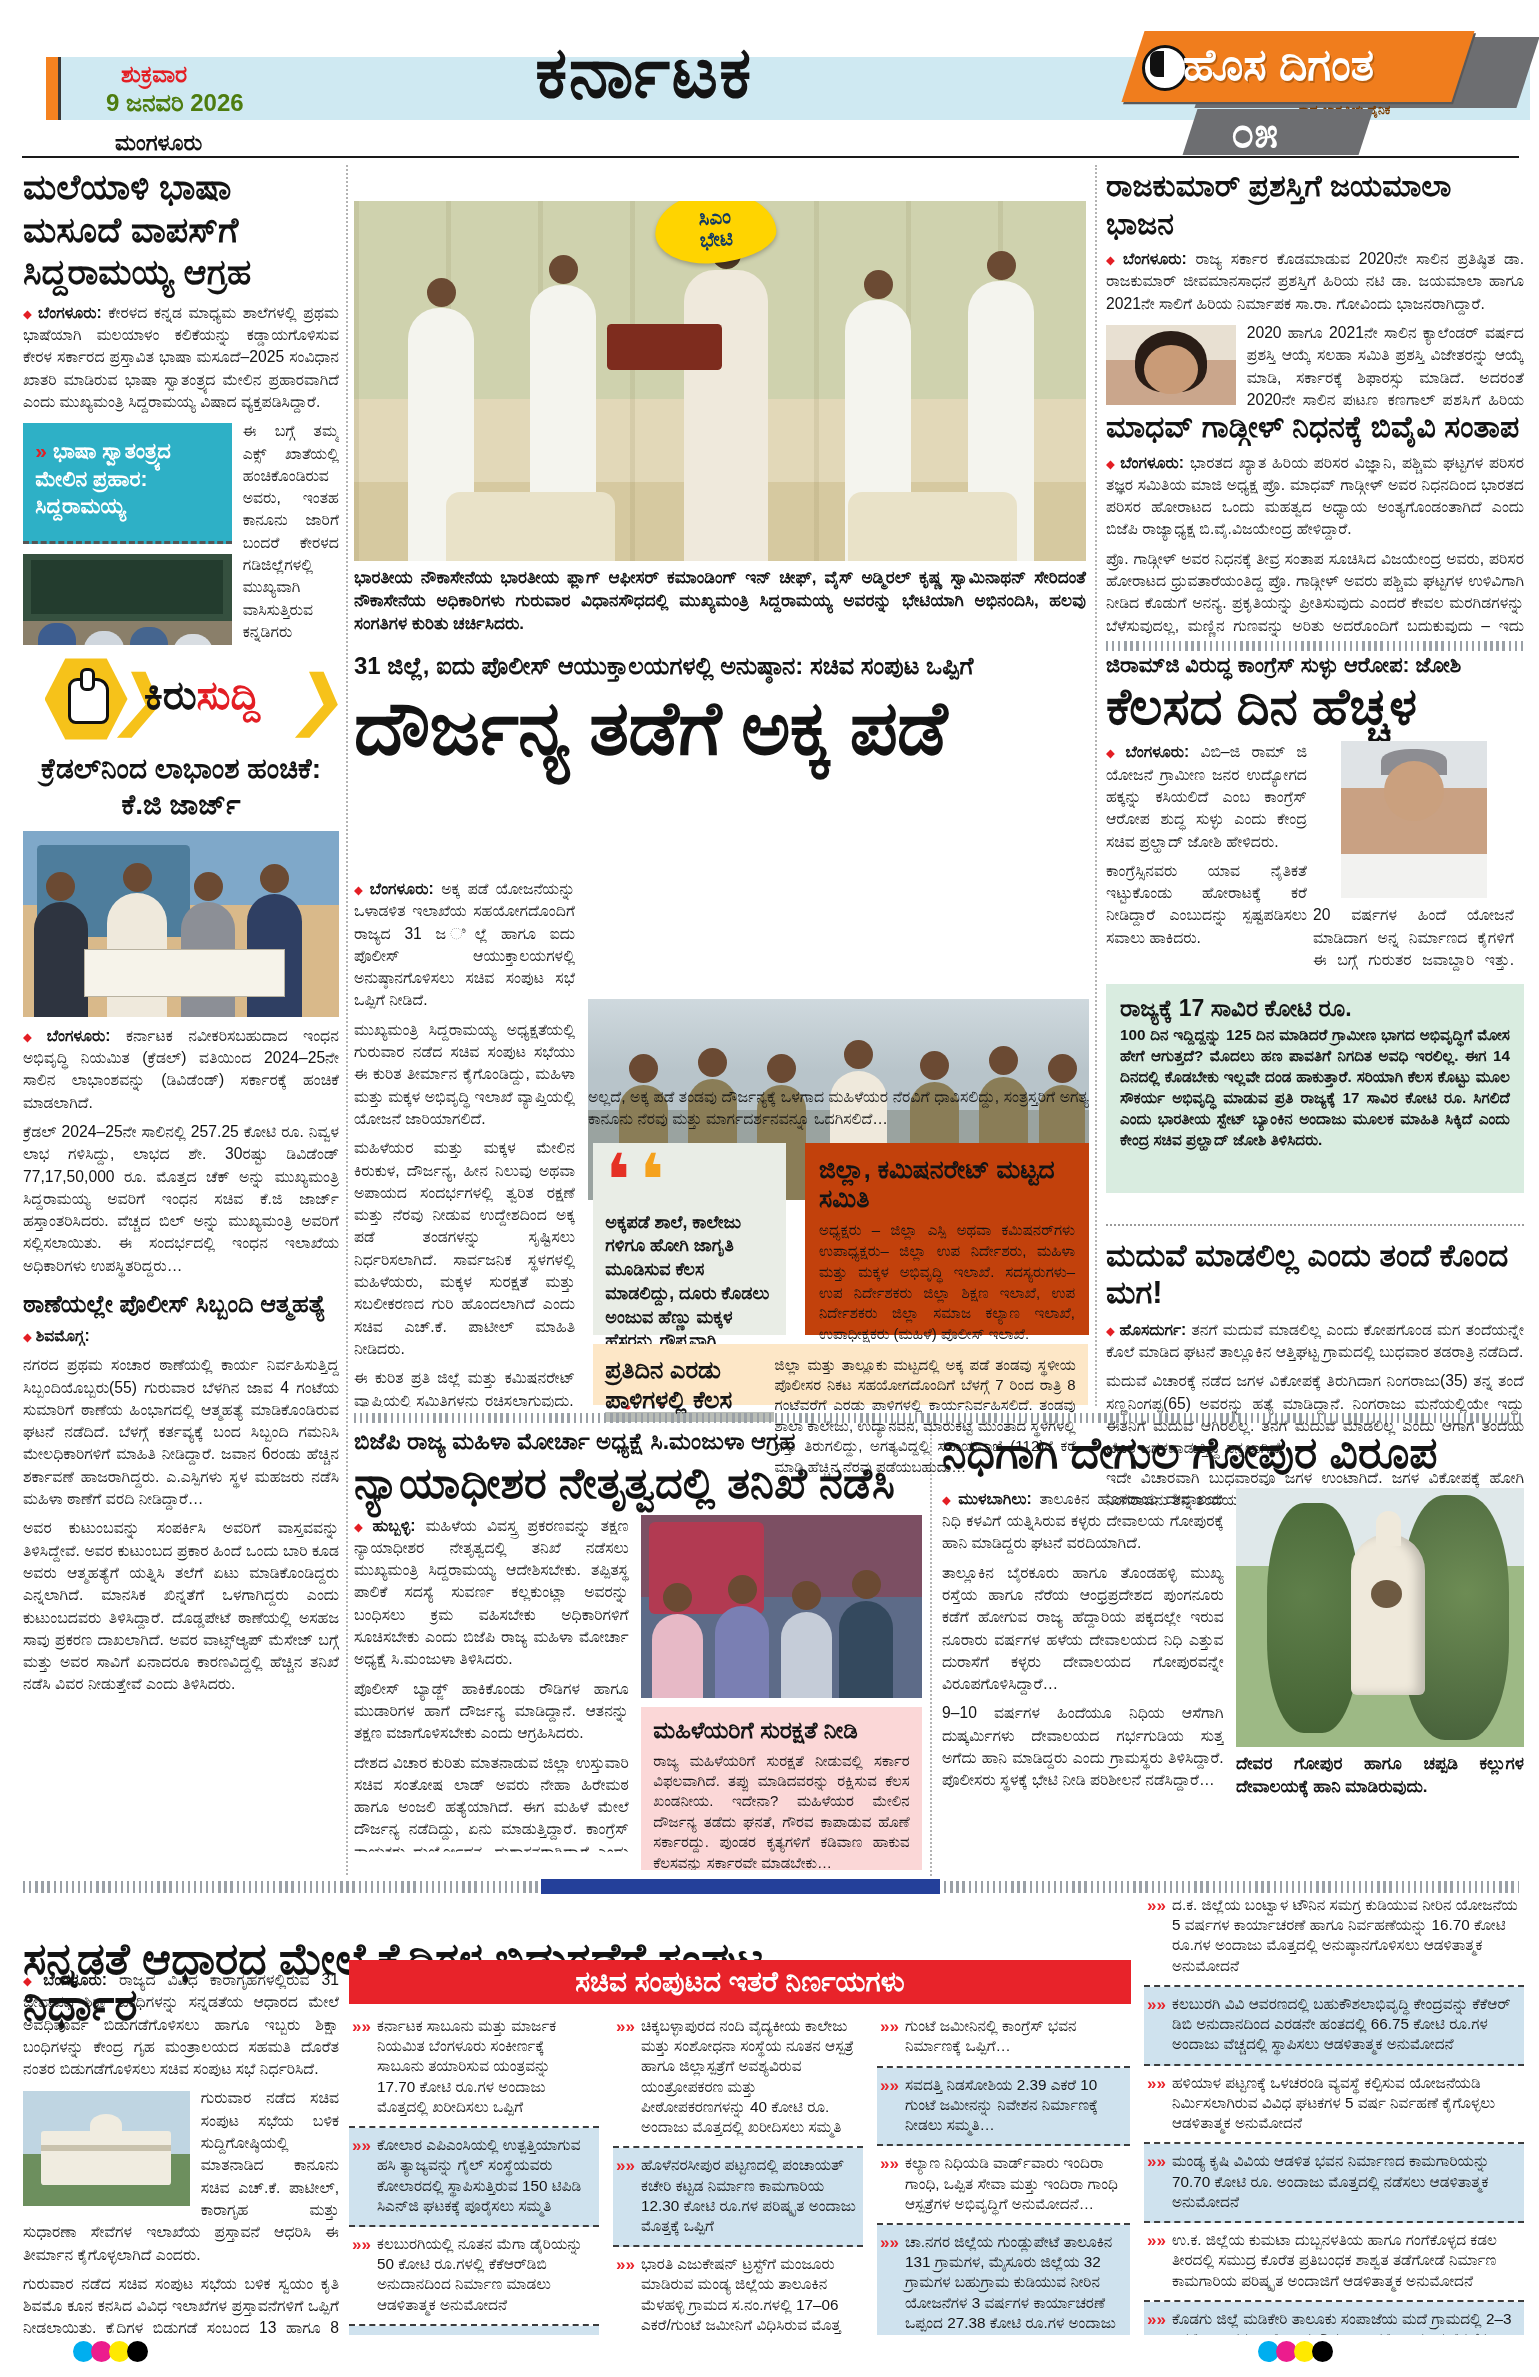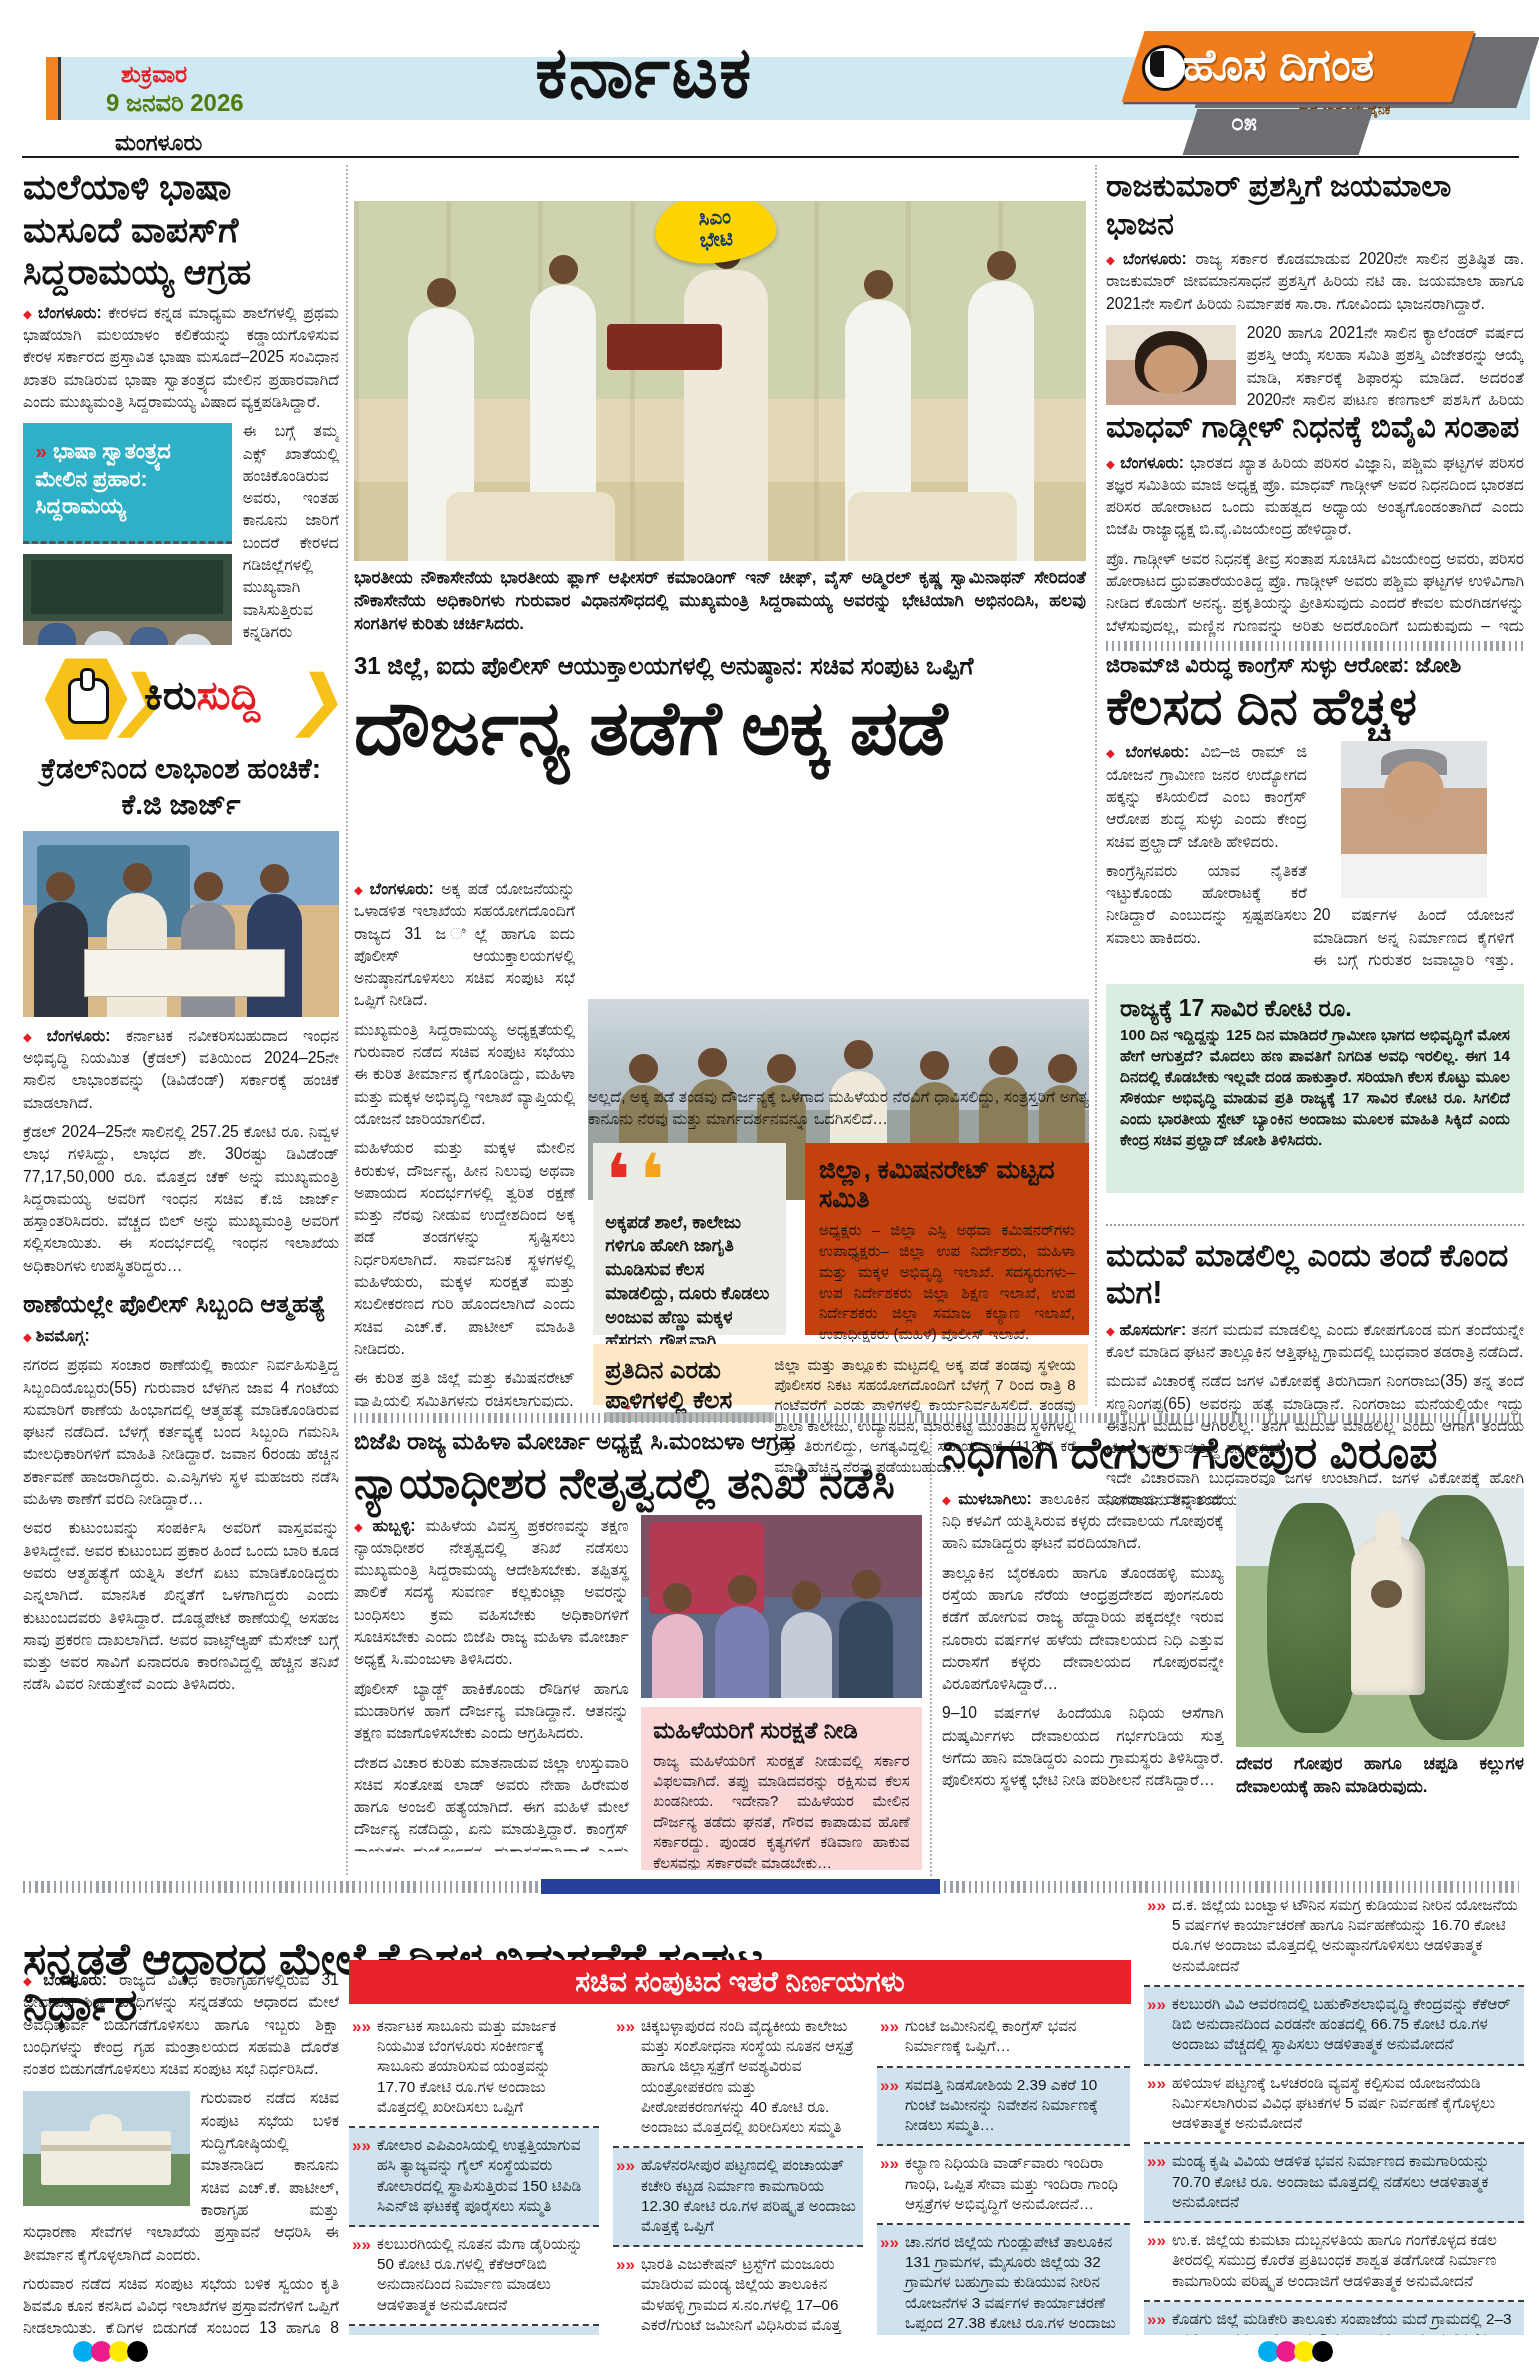--- a/index.html
+++ b/index.html
@@ -15,21 +15,21 @@
   .kn-title{left:414px;top:32px;width:460px;text-align:center;font-size:71px;font-weight:900;letter-spacing:1.5px;}
   .header-rule{left:21.5px;top:156px;width:1497px;height:2.3px;background:#1a1a1a;}
   .mast{left:1116px;top:23px;width:418px;height:132px;}
   .mast .shadow{position:absolute;left:90px;top:14px;width:322px;height:71px;background:#6d6e71;transform:skewX(-18deg);}
   .mast .orange{position:absolute;left:17px;top:7.7px;width:330px;height:71px;background:#f07d1d;transform:skewX(-18deg);box-shadow:2.3px 2.3px 0 #58595b;}
   .mast .name{position:absolute;left:67px;top:17px;font-size:44px;font-weight:900;color:#fff;text-shadow:1.5px 1.5px 0 #b95f10;}
   .mast .logo{position:absolute;left:26px;top:21.5px;width:40px;height:40px;border-radius:50%;background:#fff;border:3.1px solid #111;}
   .mast .logo i{position:absolute;left:4.6px;top:3.8px;width:14px;height:26px;background:#111;border-radius:7px 0 0 7px;}
   .mast .tag{position:absolute;left:183px;top:80px;font-size:12.3px;font-weight:bold;color:#7a3c00;}
   .mast .pgshadow{position:absolute;left:74px;top:86px;width:176px;height:46px;background:#6d6e71;transform:skewX(-18deg);}
-  .mast .pgnum{position:absolute;left:115px;top:86px;font-size:23px;font-weight:900;color:#fff;}
+  .mast .pgnum{position:absolute;left:115px;top:86px;font-size:42px;font-weight:900;color:#fff;}
   
   .vrule{border-left:2.3px dotted #b3b3b3;}
   .hatch{height:10px;background:repeating-linear-gradient(90deg,#9aa0a6 0 2.3px,transparent 2.3px 6.1px);}
   .h-a{font-size:35px;font-weight:900;line-height:1.22;}
   .h-b{font-size:30px;font-weight:900;line-height:1.25;}
   .h-c{font-size:44px;font-weight:900;line-height:1.15;}
   .kicker{font-weight:800;}
   .para{margin:0 0 7px;font-size:15.7px;line-height:1.42;text-align:justify;}
   .lead .diamond{color:#e31e24;font-size:11.5px;margin-right:3.8px;}
   .byline{font-weight:bold;}

